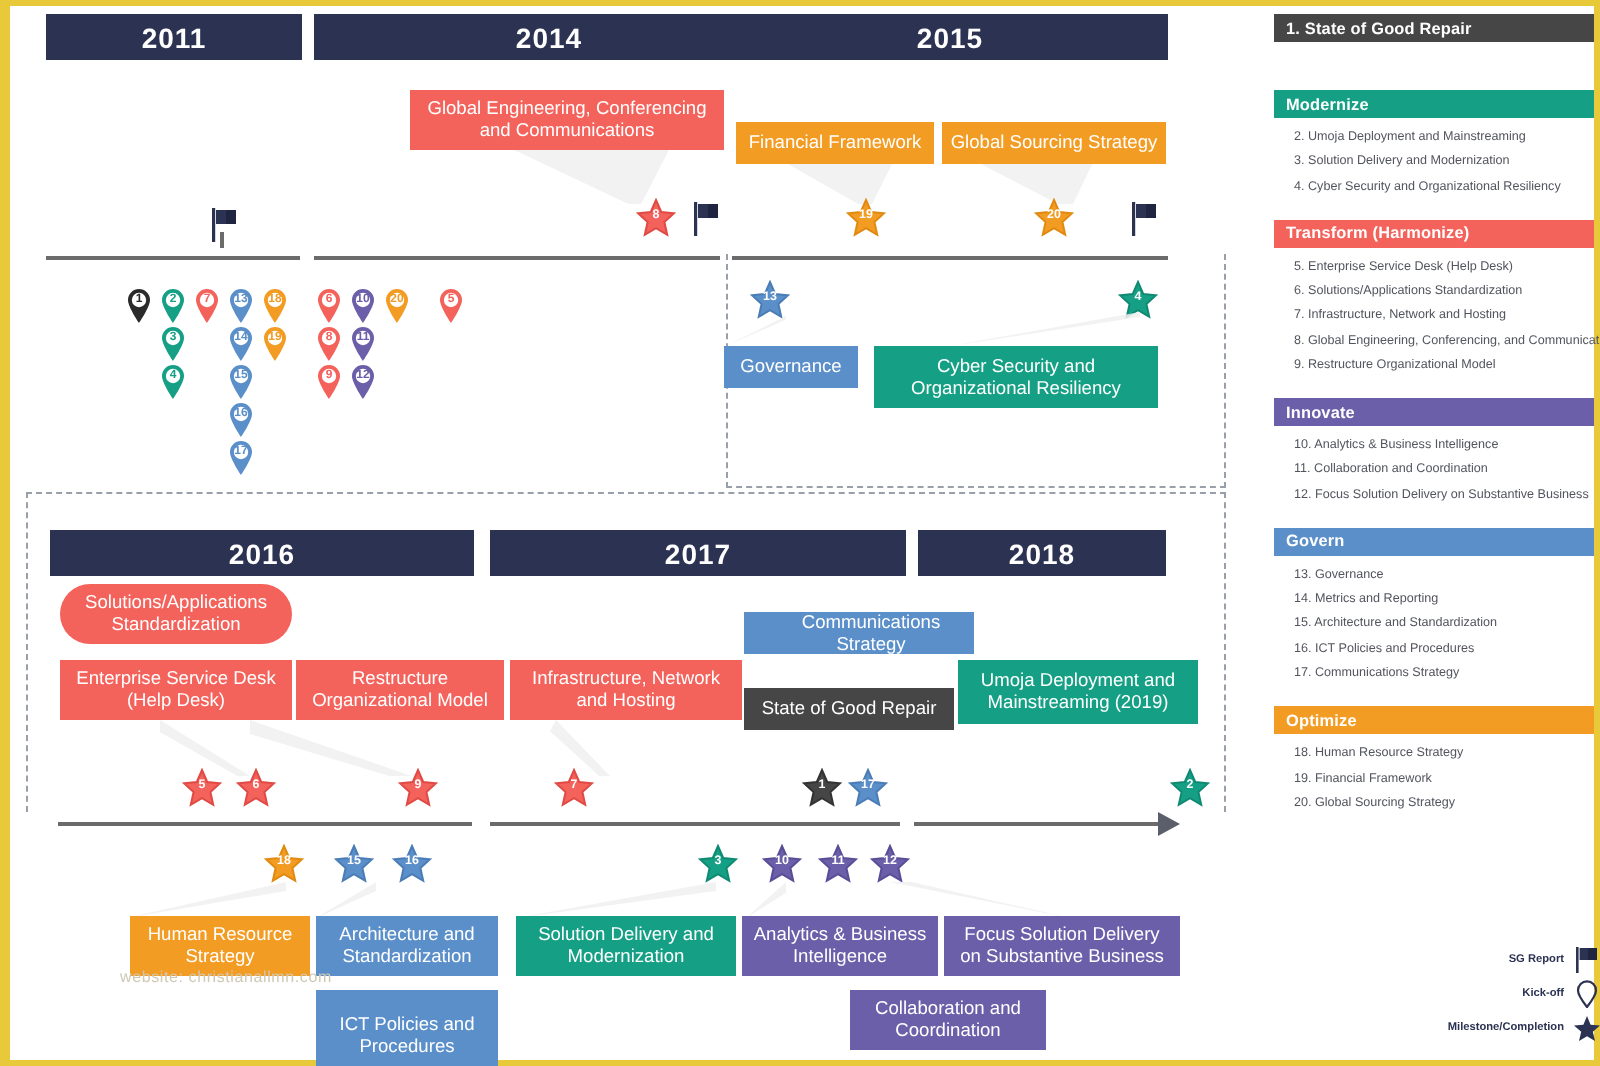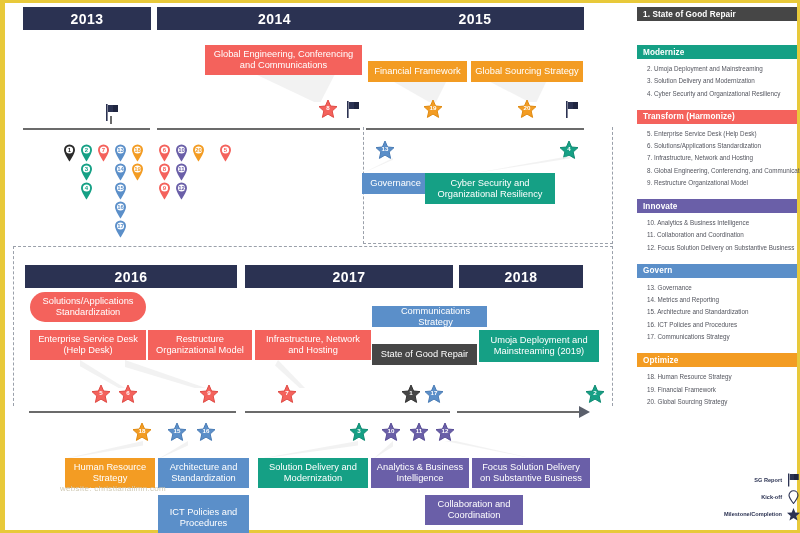--- a/index.html
+++ b/index.html
@@ -149,21 +149,21 @@
     white-space: nowrap;
     pointer-events: none;
   }
 </style>
 </head>
 <body>
 
 <div id="root">
   <div class="canvas">
 
-    <div class="year-bar" style="left:18px; top:4px; width:128px;">2013</div>
+    <div class="year-bar" style="left:18px; top:4px; width:128px;">2011</div>
     <div class="year-bar" style="left:152px; top:4px; width:235px;">2014</div>
     <div class="year-bar" style="left:361px; top:4px; width:218px;">2015</div>
 
     <div class="wedge" style="left:250px; top:71px; width:80px; height:28px;
                 clip-path: polygon(0 0, 100% 0, 82% 100%, 74% 100%);"></div>
     <div class="box red" style="left:200px; top:42px; width:157px; height:30px;">Global Engineering, Conferencing and Communications</div>
 
     <div class="wedge" style="left:375px; top:71px; width:70px; height:28px;
                 clip-path: polygon(0 0, 100% 0, 80% 100%, 70% 100%);"></div>
     <div class="box orange" style="left:363px; top:58px; width:99px; height:21px;">Financial Framework</div>
@@ -377,21 +377,21 @@
         </svg>
       <span>4</span>
     </div>
 
     <div class="wedge" style="left:358px; top:155px; width:30px; height:15px;
                 clip-path: polygon(0 100%, 100% 0, 100% 12%);"></div>
     <div class="box blue" style="left:357px; top:170px; width:67px; height:21px;">Governance</div>
 
     <div class="wedge" style="left:470px; top:153px; width:95px; height:17px;
                 clip-path: polygon(0 100%, 100% 0, 100% 15%);"></div>
-    <div class="box teal" style="left:420px; top:170px; width:130px; height:31px;">Cyber Security and Organizational Resiliency</div>
+    <div class="box teal" style="left:432px; top:170px; width:142px; height:31px;">Cyber Security and Organizational Resiliency</div>
 
     <div class="dashed-box" style="left:8px; top:243px; width:600px; height:160px; border-bottom:none;"></div>
 
     <div class="year-bar" style="left:20px; top:262px; width:212px;">2016</div>
     <div class="year-bar" style="left:240px; top:262px; width:208px;">2017</div>
     <div class="year-bar" style="left:454px; top:262px; width:124px;">2018</div>
 
     <div class="box red" style="left:25px; top:289px; width:116px; height:30px;border-radius:15px;">Solutions/Applications Standardization</div>
     <div class="box red" style="left:25px; top:327px; width:116px; height:30px;">Enterprise Service Desk (Help Desk)</div>
     <div class="box red" style="left:143px; top:327px; width:104px; height:30px;">Restructure Organizational Model</div>

